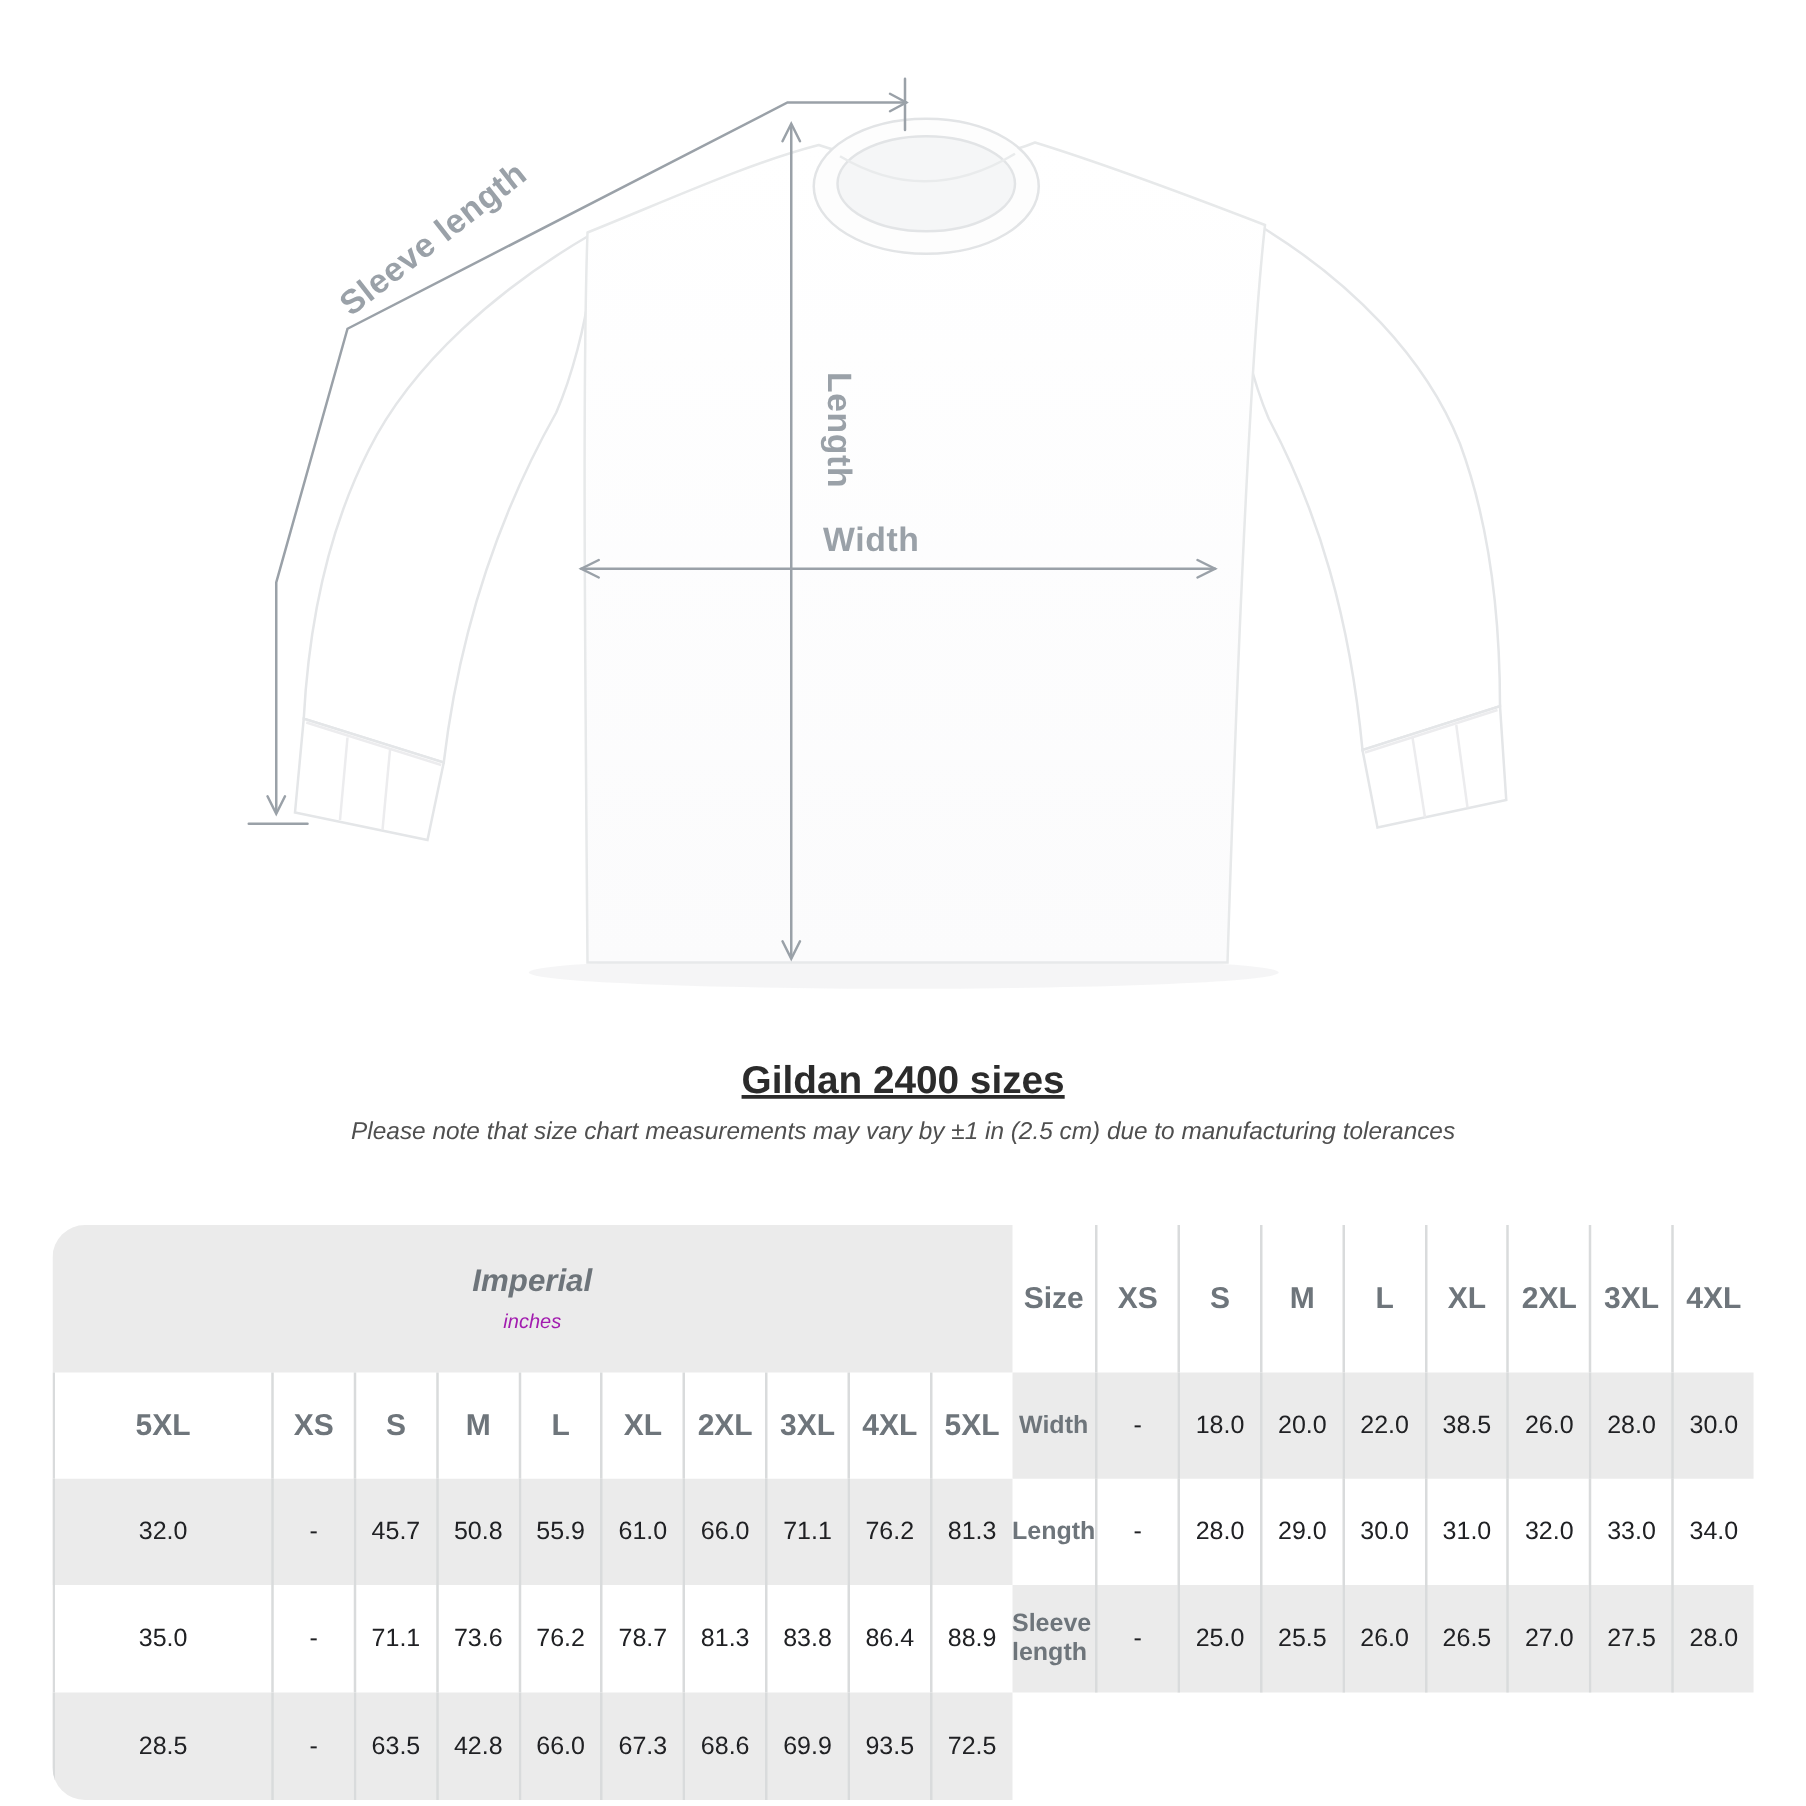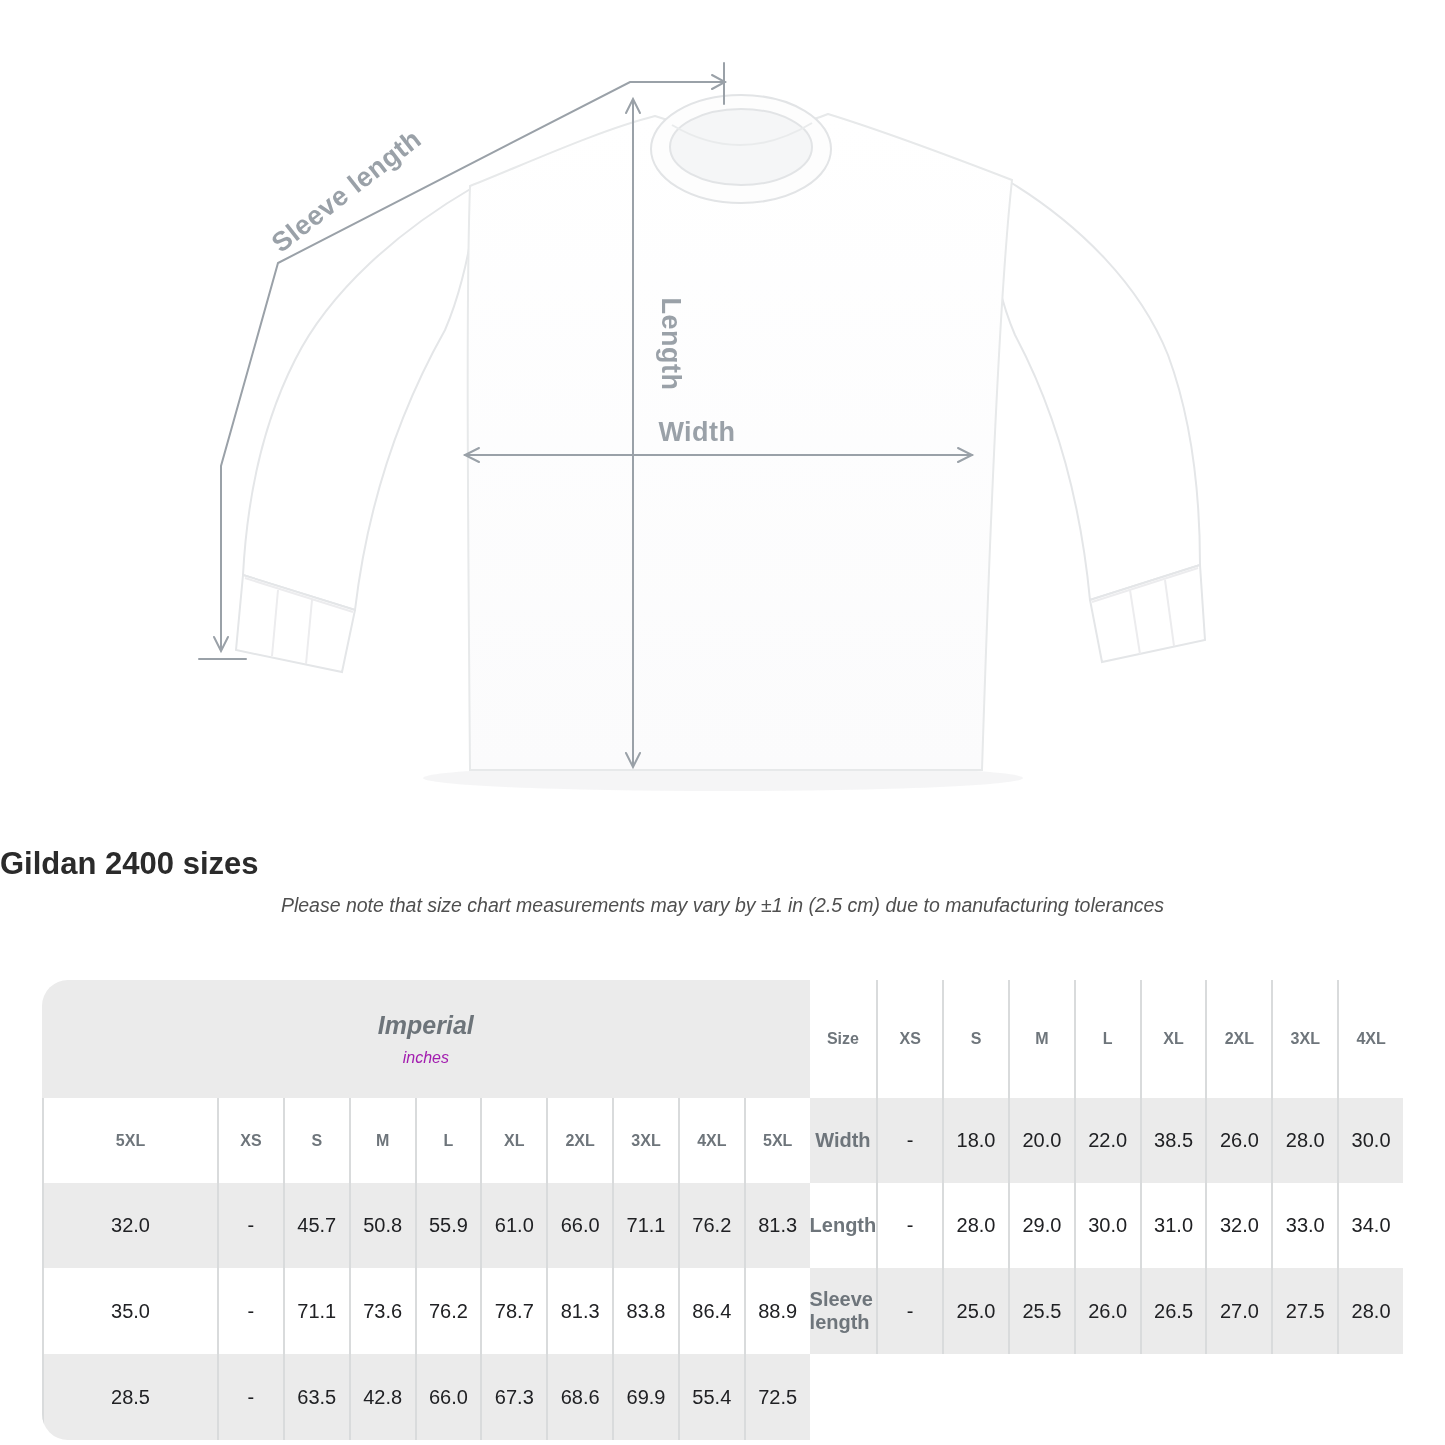--- a/index.html
+++ b/index.html
@@ -3,39 +3,39 @@
 <meta charset="utf-8">
 <style>
   html,body{margin:0;padding:0;background:#fff;}
   .stage{position:relative;width:1445px;height:1445px;background:#fff;overflow:hidden;
          font-family:"Liberation Sans",sans-serif;}
   
   .diagram{position:absolute;left:0;top:0;}
   .measure-label{font-family:"Liberation Sans",sans-serif;font-weight:bold;font-size:27px;
                  fill:#9aa1a8;letter-spacing:.5px;}
   
-  .chart-title{position:absolute;left:0;top:846px;width:1445px;
-               font-size:31px;font-weight:bold;color:#2b2b2b;}
+  .chart-title{position:absolute;left:0;top:846px;width:1445px;text-align:center;
+               font-size:31px;font-weight:bold;color:#2b2b2b;text-decoration:underline;}
   .chart-note{position:absolute;left:0;top:894px;width:1445px;text-align:center;
               font-size:19.5px;font-style:italic;color:#4f4f4f;}
   
   .size-table{position:absolute;left:42px;top:944px;width:1361px;height:460px;
               border-radius:26px;overflow:hidden;background:#fff;display:grid;
               grid-template-columns:175px repeat(18,1fr);
               grid-template-rows:118px 85px 85px 86px 86px;margin-top:36px;}
   .cell{display:flex;align-items:center;justify-content:center;}
   .gray{background:#ebebeb;}
   .div{border-left:2px solid #d9dbdc;}
   .unit-cell{grid-row:1;display:flex;flex-direction:column;align-items:center;
              justify-content:center;background:#ebebeb;}
   .unit-imperial{grid-column:1/11;}
   .unit-metric{grid-column:11/20;}
   .unit-name{font-size:25px;font-weight:bold;font-style:italic;color:#6d747a;}
   .unit-sub{font-size:16px;font-style:italic;color:#a21caf;margin-top:9px;}
-  .hdr{font-size:16px;font-weight:bold;color:#6e757b;}
+  .hdr{font-size:24px;font-weight:bold;color:#6e757b;}
   .val{font-size:20px;color:#202124;}
   .rowlab{font-size:20px;font-weight:bold;color:#6e757b;}
 </style>
 </head>
 <body>
 
 <div class="stage">
 
   <svg class="diagram" width="1445" height="820" viewBox="0 0 1445 820">
     <defs>
@@ -169,16 +169,16 @@
     <div class="cell val gray div">27.5</div>
     <div class="cell val gray div">28.0</div>
     <div class="cell val gray div">28.5</div>
     <div class="cell val gray div">-</div>
     <div class="cell val gray div">63.5</div>
     <div class="cell val gray div">42.8</div>
     <div class="cell val gray div">66.0</div>
     <div class="cell val gray div">67.3</div>
     <div class="cell val gray div">68.6</div>
     <div class="cell val gray div">69.9</div>
-    <div class="cell val gray div">55.4</div>
+    <div class="cell val gray div">93.5</div>
     <div class="cell val gray div">72.5</div>
   </div>
 </div>
 
 </body></html>

